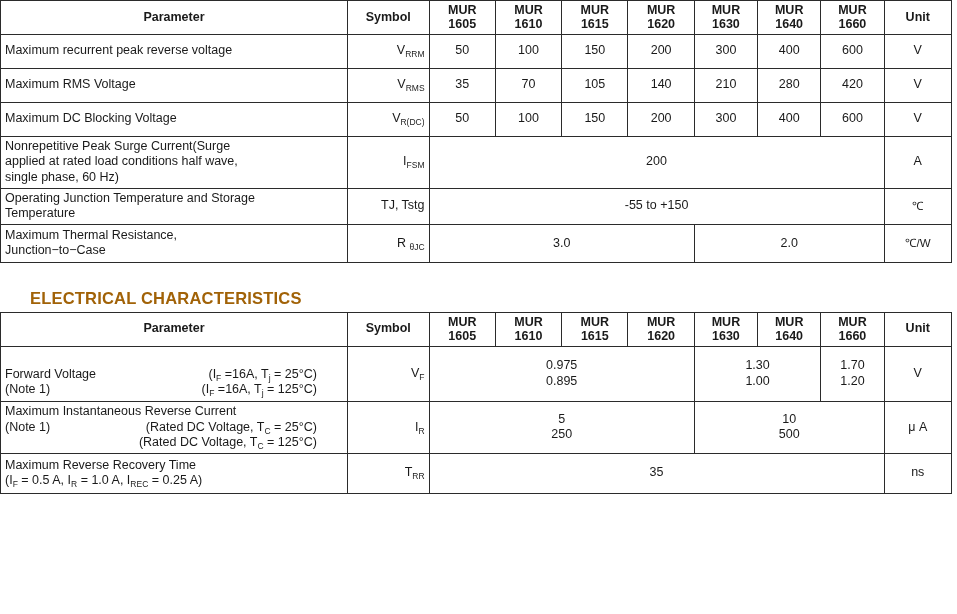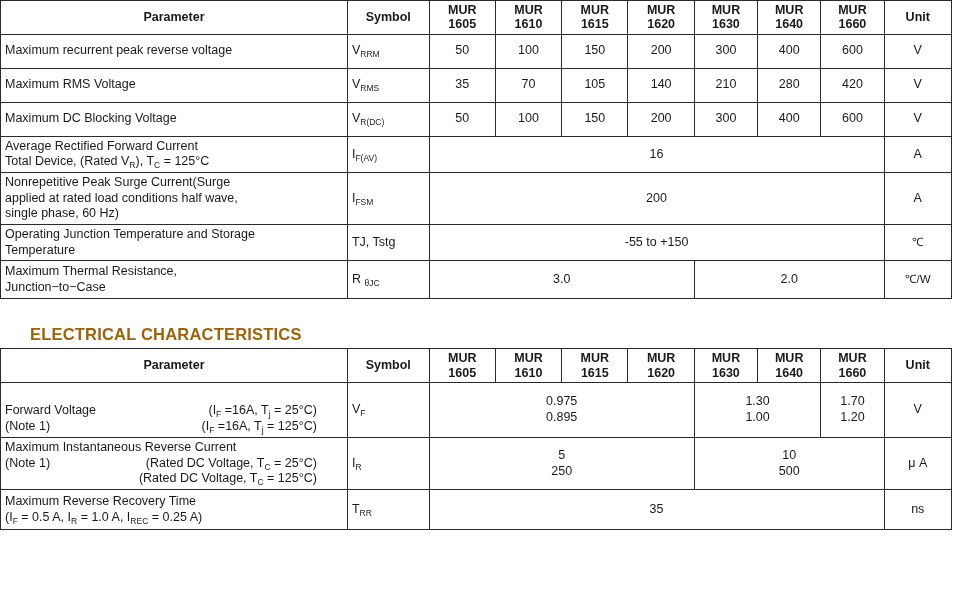--- a/index.html
+++ b/index.html
@@ -47,21 +47,21 @@
   }
   .param {
     text-align: left;
     padding-left: 8px;
     font-size: 12.5px;
   }
   .ctr {
     text-align: center;
   }
   .sym {
-    text-align: left;
+    text-align: right;
     font-size: 12.5px;
   }
   sub {
     font-size: 8.5px;
     vertical-align: baseline;
     position: relative;
     top: 3px;
   }
   h2.section {
     font-size: 16.5px;
@@ -189,31 +189,20 @@
       <td class="ctr">50</td>
       <td class="ctr">100</td>
       <td class="ctr">150</td>
       <td class="ctr">200</td>
       <td class="ctr">300</td>
       <td class="ctr">400</td>
       <td class="ctr">600</td>
       <td class="unit">V</td>
     </tr>
 
-    <tr style="height:36px">
-      <td class="param twoline">
-        <div>Average Rectified Forward Current</div>
-        <div><span>Total Device, (Rated V</span><sub>R</sub><span>), T</span><sub>C</sub><span> = 125°C</span></div>
-      </td>
-      <td class="sym">
-        <span>I</span><sub>F(AV)</sub>
-      </td>
-      <td class="colspan-val" colspan="7">16</td>
-      <td class="unit">A</td>
-    </tr>
 
     <tr style="height:50px">
       <td class="param twoline">
         <div>Nonrepetitive Peak Surge Current(Surge</div>
         <div>applied at rated load conditions half wave,</div>
         <div>single phase, 60 Hz)</div>
       </td>
       <td class="sym">
         <span>I</span><sub>FSM</sub>
       </td>

